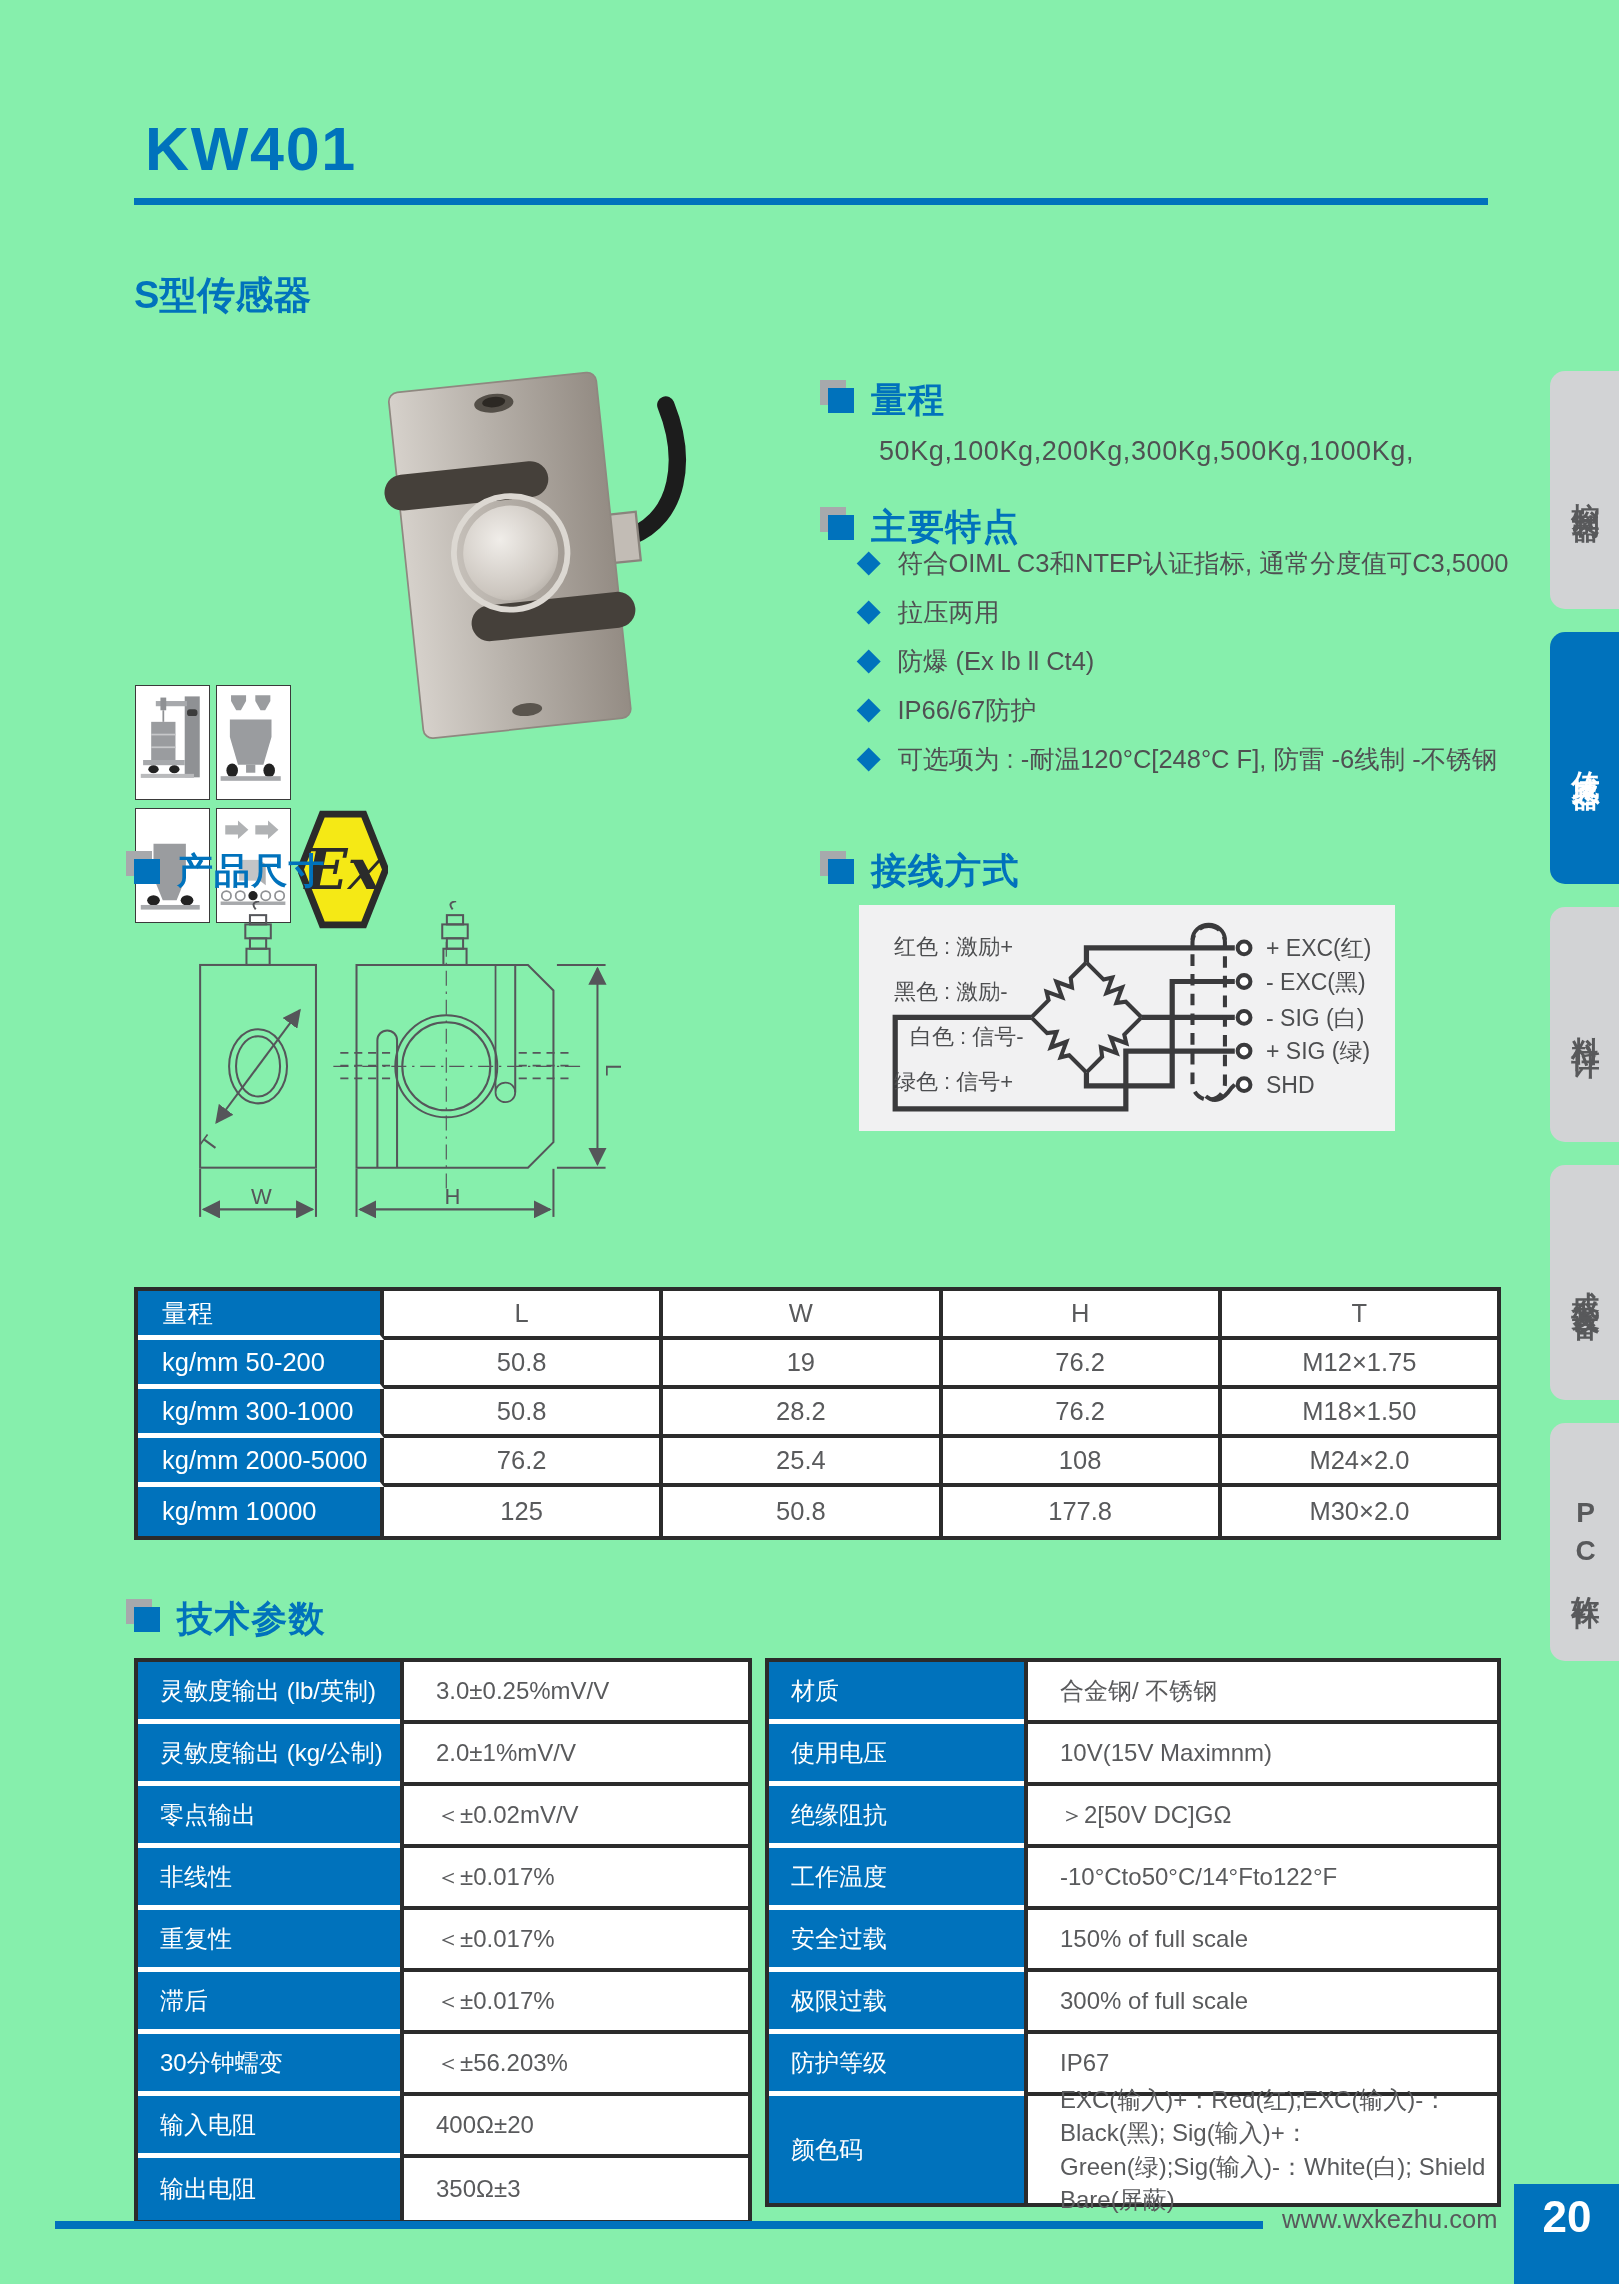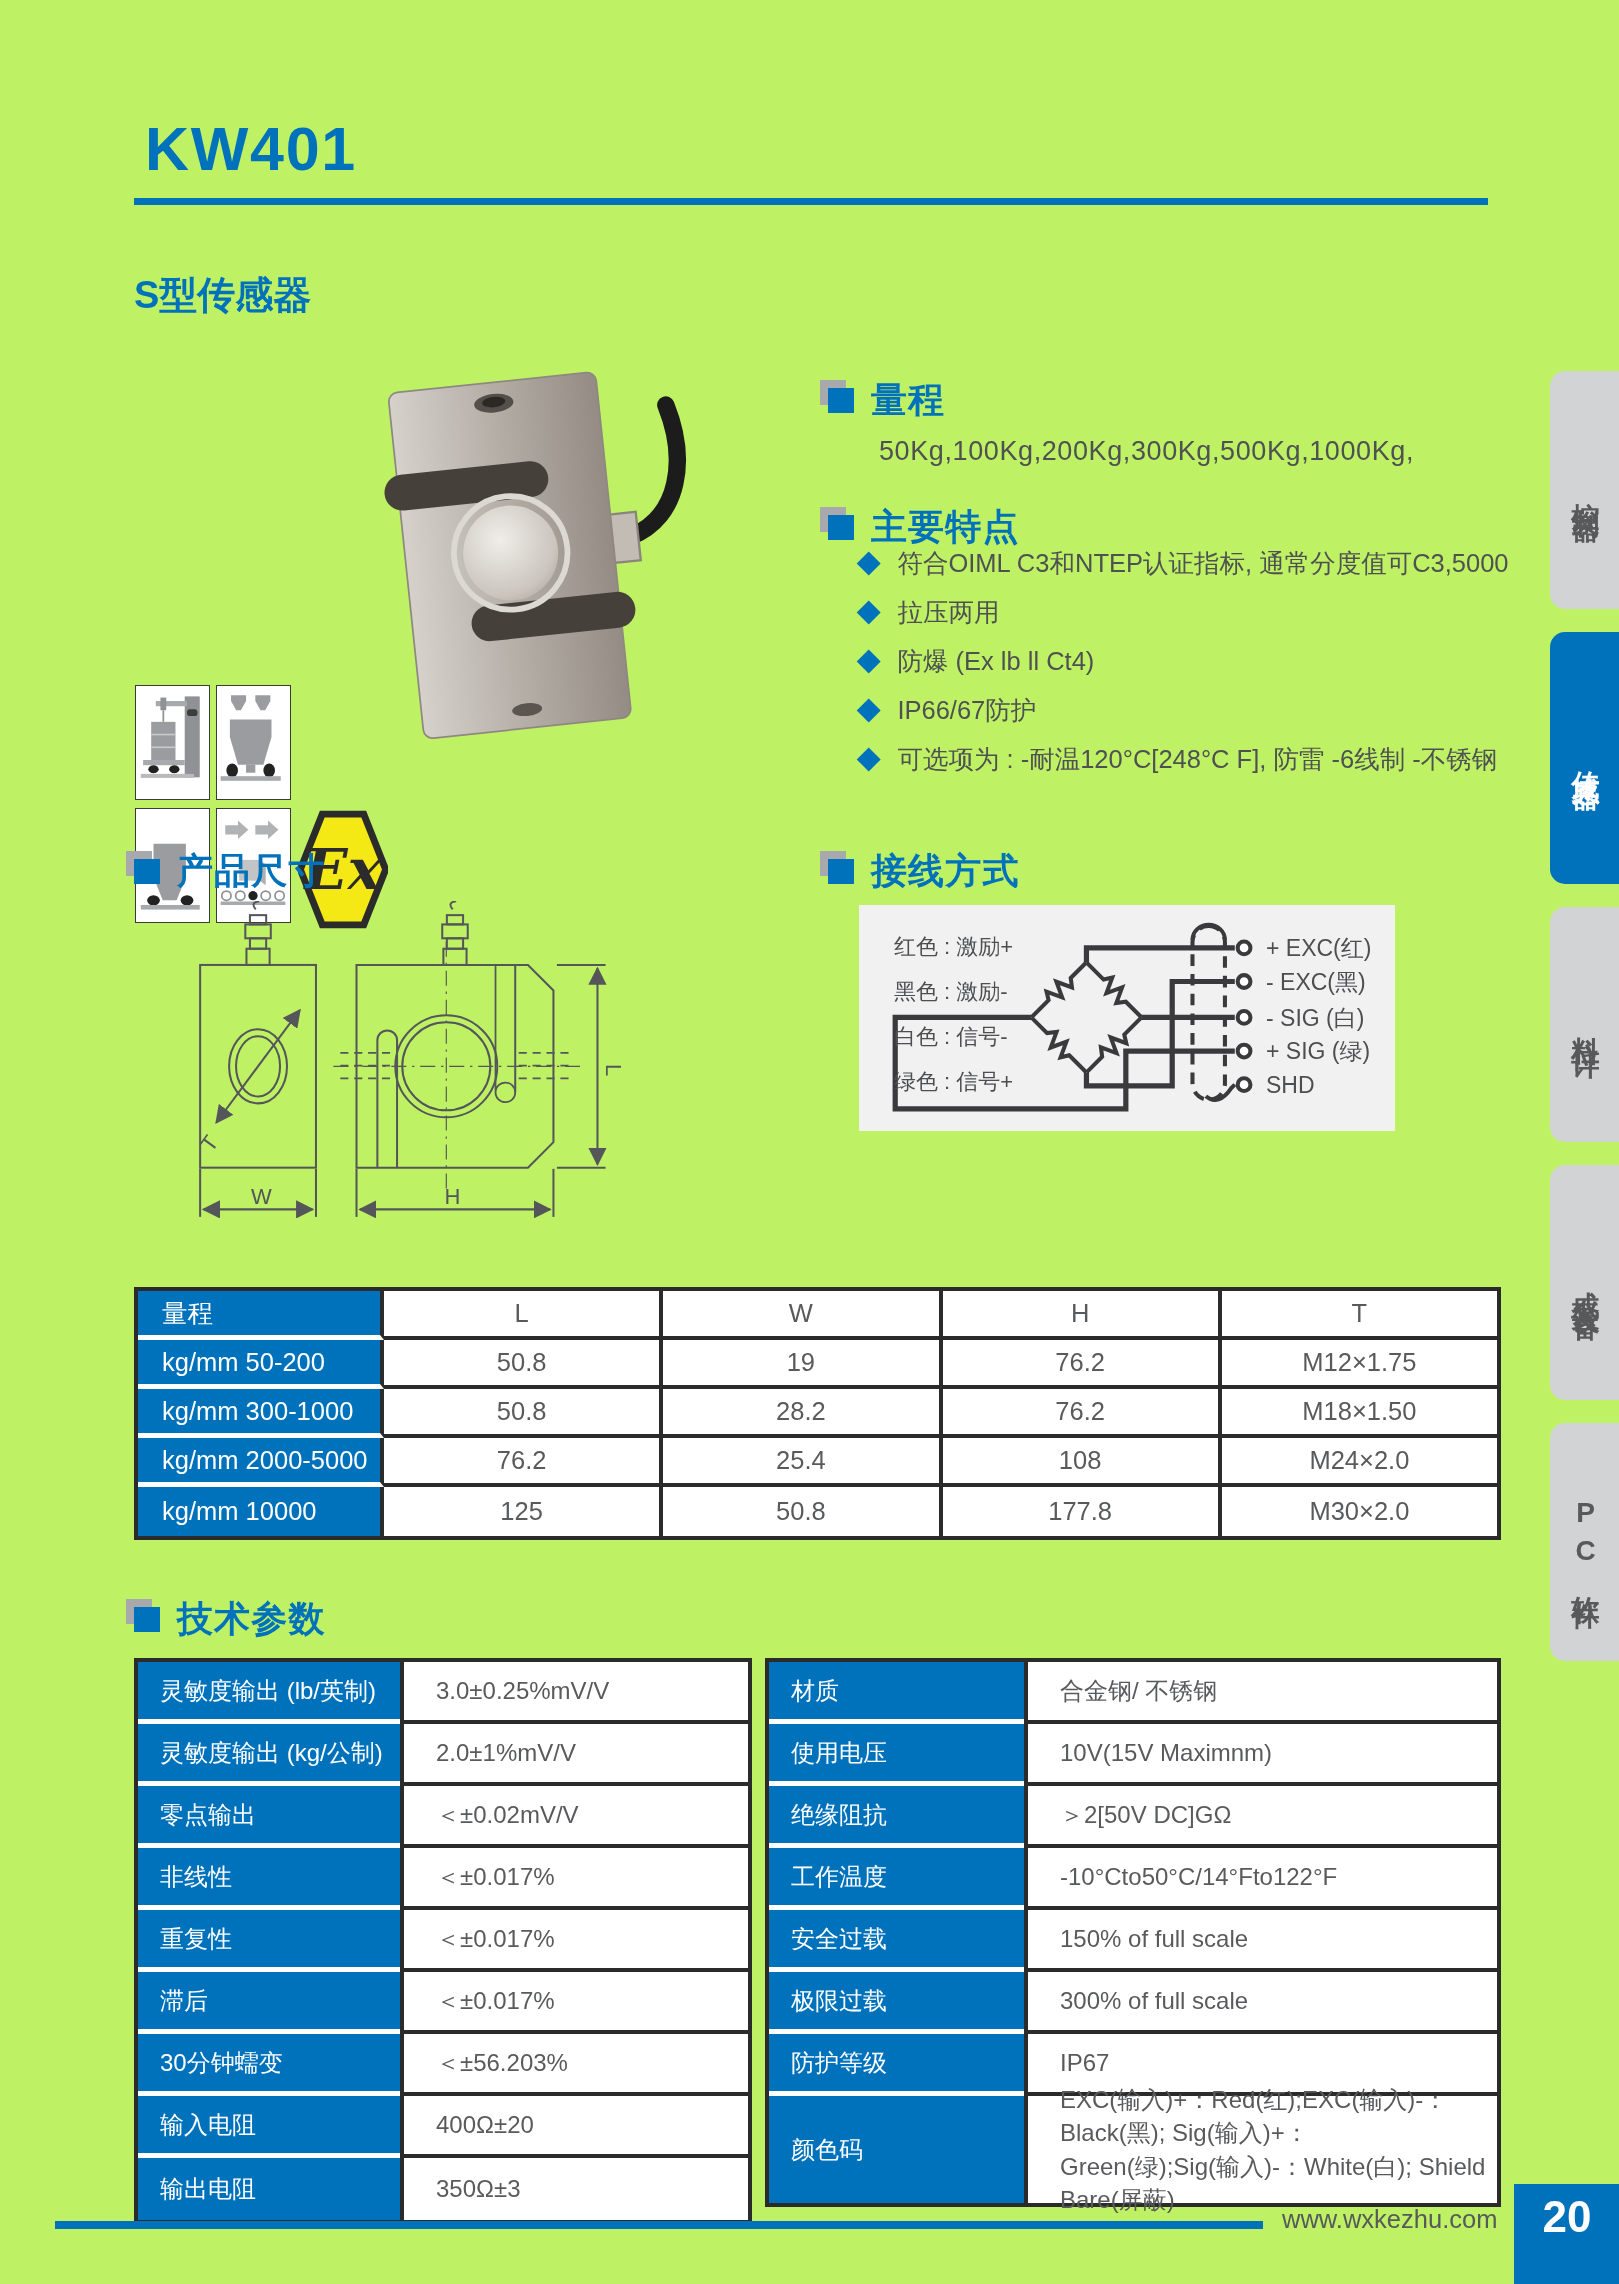--- a/index.html
+++ b/index.html
@@ -1,16 +1,16 @@
 <!DOCTYPE html>
 <html style="font-size:9.3px"><head>
 <meta charset="utf-8">
 <style>
   html,body{margin:0;padding:0;background:#e8e8e8;}
-  .page{position:relative;width:1620px;height:2284px;background:#bef264;overflow:hidden;
+  .page{position:relative;width:1620px;height:2284px;background:#86efac;overflow:hidden;
         font-family:"Liberation Sans","DejaVu Sans",sans-serif;color:#4f5052;}
 
   
   .title{position:absolute;left:145px;top:114px;font-size:61px;font-weight:800;
          color:#0072BC;letter-spacing:1.7px;}
   .title-rule{position:absolute;left:134px;top:198px;width:1354px;height:7px;background:#0072BC;}
   .subtitle{position:absolute;left:134px;top:270px;font-size:38px;font-weight:700;color:#0072BC;}
 
   
   .sec-h{position:absolute;display:flex;align-items:center;gap:17.4px;}
@@ -314,21 +314,21 @@
       <g fill="#ffffff" stroke="#3a3a3c" stroke-width="7">
         <circle cx="664" cy="74" r="11"></circle>
           <circle cx="664" cy="132" r="11"></circle>
           <circle cx="664" cy="194" r="11"></circle>
         <circle cx="664" cy="252" r="11"></circle>
           <circle cx="664" cy="310" r="11"></circle>
       </g>
     </svg>
     <div class="wlab" style="top:27px;">红色 : 激励+</div>
     <div class="wlab" style="top:72px;">黑色 : 激励-</div>
-    <div class="wlab" style="top:117px;">白色 : 信号-</div>
+    <div class="wlab" style="top:117px;margin-left:16px;">白色 : 信号-</div>
     <div class="wlab" style="top:162px;">绿色 : 信号+</div>
     <div class="term" style="top:29px;">+ EXC(红)</div>
     <div class="term" style="top:63px;">-  EXC(黑)</div>
     <div class="term" style="top:99px;">-  SIG (白)</div>
     <div class="term" style="top:132px;">+ SIG (绿)</div>
     <div class="term" style="top:166px;">SHD</div>
   </div>
 
   <div class="dims-table">
     <div class="drow">

